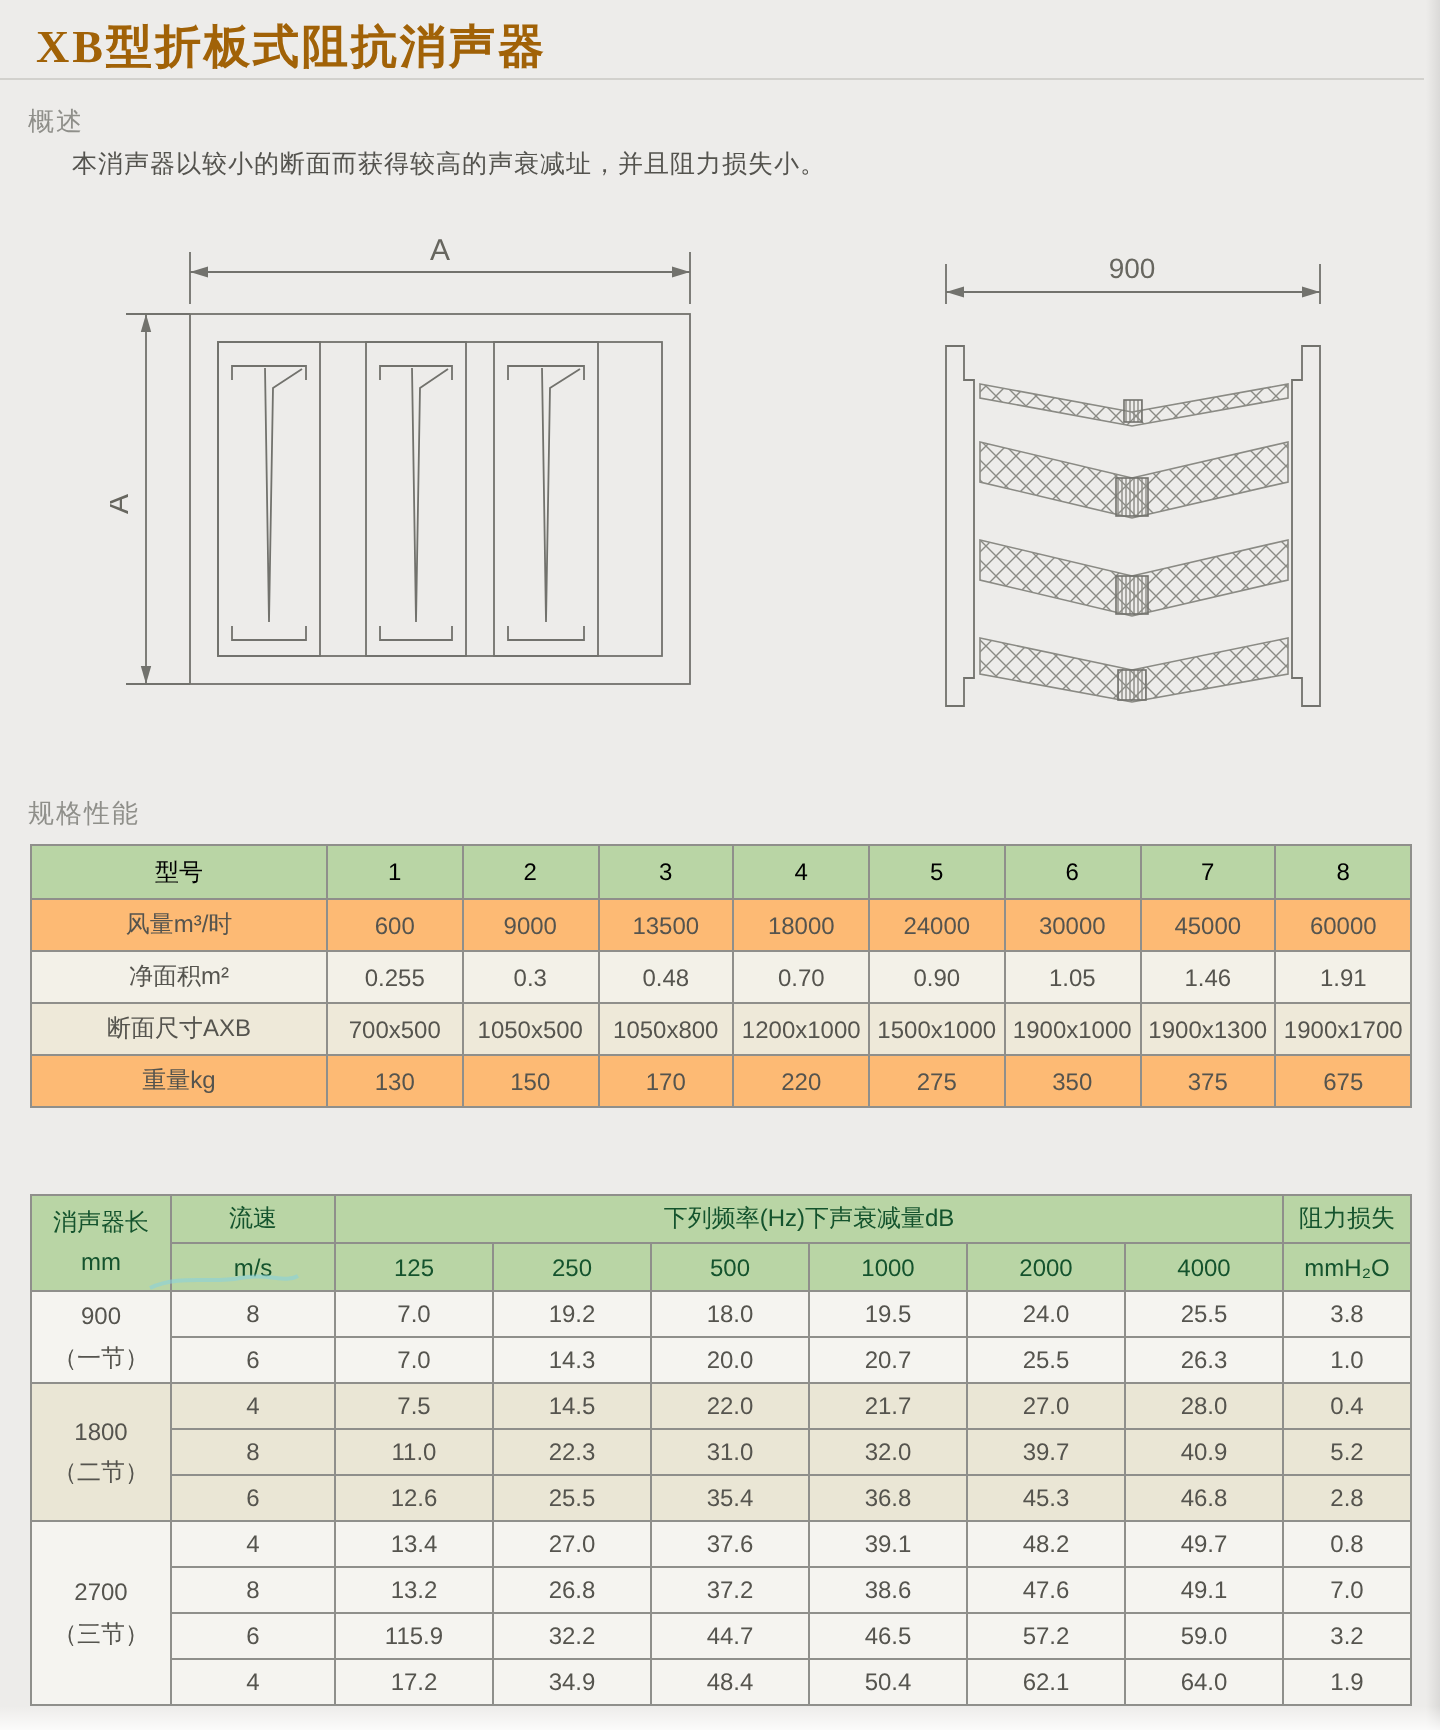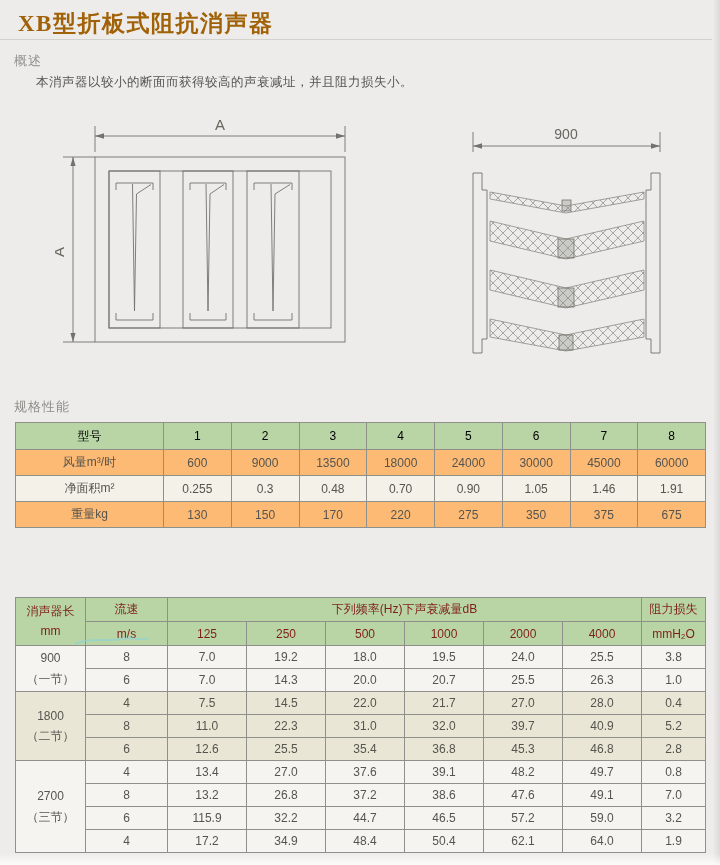--- a/index.html
+++ b/index.html
@@ -43,21 +43,21 @@
     font-size:12px; font-weight:normal; color:#55544e;
     padding:0; overflow:hidden; white-space:nowrap;
   }
   .spec-table { position:absolute; left:15px; top:422px; width:690px; }
   .spec-table thead th { background:#b9d5a5; height:26px; color:#000000; }
   .spec-table td { height:25px; background:#fdba74; }
   .spec-table tr.warm  td { background:#f3f1e8;text-align:center; }
   .spec-table tr.cream td { background:#eee9d9; }
 
   .att-table { position:absolute; left:15px; top:597px; width:690px; }
-  .att-table th { background:#b9d5a5; height:23px; color:#7f1d1d; }
+  .att-table th { background:#b9d5a5; height:23px; color:#14532d; }
   .att-table td { height:22px; }
   .att-table tr.g0 td, .att-table tr.g2 td { background:#f5f4f0; }
   .att-table tr.g1 td { background:#eae6d5; }
   .two-line div { line-height:1.6; }
   .glabel div { line-height:1.7; }
 
   .artifact { position:absolute; left:72px; top:633px; pointer-events:none; }
   .right-shade {
     position:absolute; right:0; top:0; width:7px; height:100%;
     background:linear-gradient(to right, rgba(0,0,0,0), rgba(0,0,0,0.08));
@@ -192,20 +192,31 @@
     <tr class="warm">
       <td>净面积m²</td>
       <td>0.255</td>
       <td>0.3</td>
       <td>0.48</td>
       <td>0.70</td>
       <td>0.90</td>
       <td>1.05</td>
       <td>1.46</td>
       <td>1.91</td>
+    </tr>
+    <tr class="cream">
+      <td>断面尺寸AXB</td>
+      <td>700x500</td>
+      <td>1050x500</td>
+      <td>1050x800</td>
+      <td>1200x1000</td>
+      <td>1500x1000</td>
+      <td>1900x1000</td>
+      <td>1900x1300</td>
+      <td>1900x1700</td>
     </tr>
     <tr>
       <td>重量kg</td>
       <td>130</td>
       <td>150</td>
       <td>170</td>
       <td>220</td>
       <td>275</td>
       <td>350</td>
       <td>375</td>

